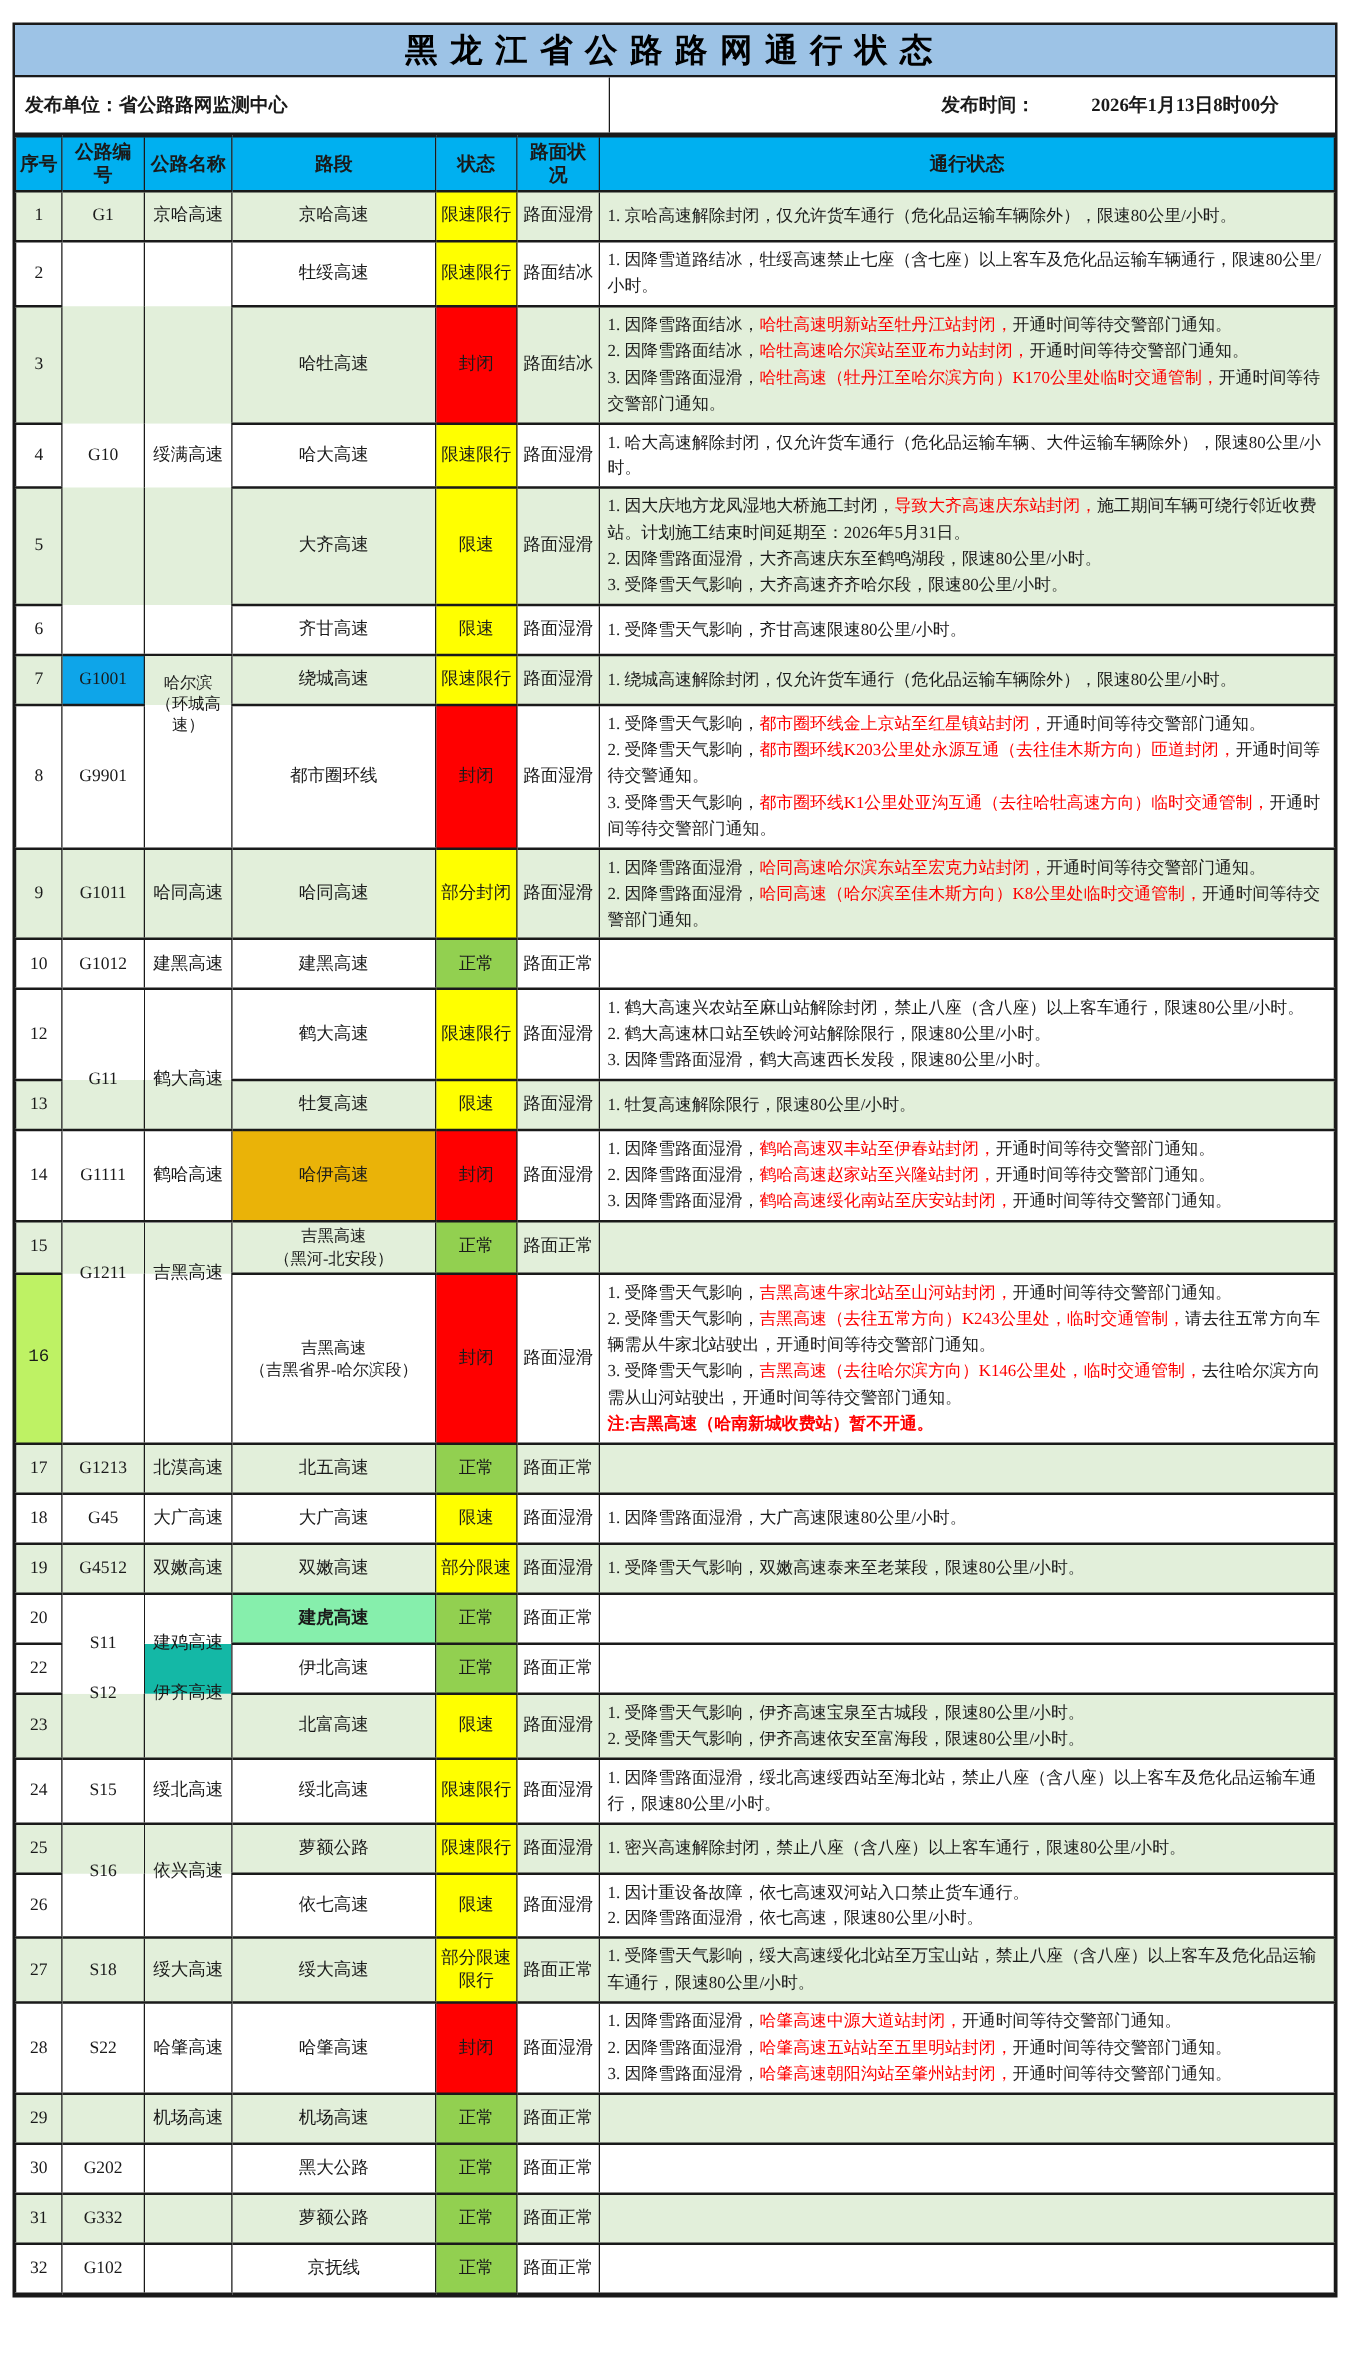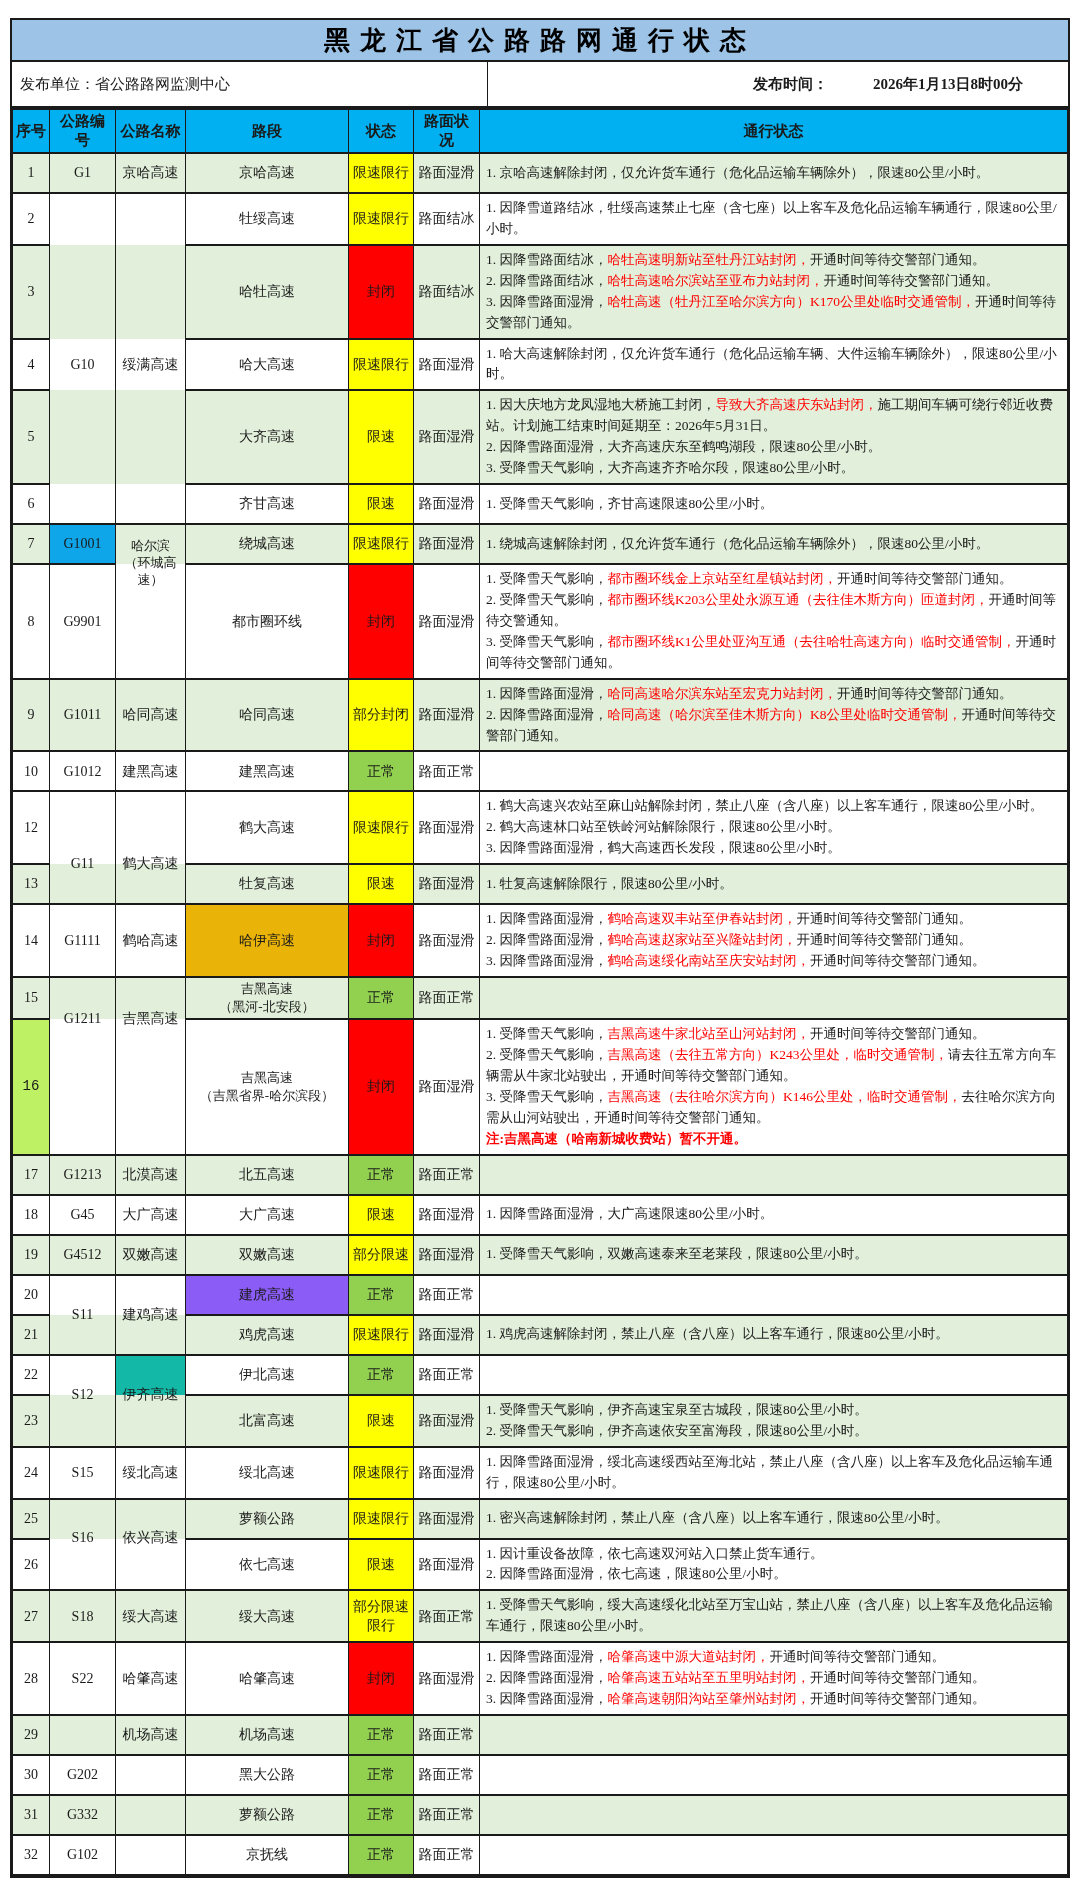--- a/index.html
+++ b/index.html
@@ -2,21 +2,21 @@
 <html><head>
 <meta charset="utf-8">
 <style>
   html,body{margin:0;padding:0;background:#fff;}
   body{font-family:"Liberation Serif","DejaVu Serif",serif;color:#1a1a1a;}
   .page{width:1080px;box-sizing:border-box;padding:18px 10px 14px 10px;background:#fff;}
   .sheet{border:2px solid #1a1a1a;}
   .title-band{height:40px;display:flex;align-items:center;justify-content:center;
     font-size:26px;font-weight:bold;letter-spacing:10px;color:#000;border-bottom:2px solid #1a1a1a;}
   .pub-row{display:flex;height:44px;border-bottom:2px solid #1a1a1a;background:#fff;}
-  .pub-left{width:467px;display:flex;align-items:center;padding-left:8px;font-size:15px;font-weight:normal;
+  .pub-left{width:467px;display:flex;align-items:center;padding-left:8px;font-size:15px;font-weight:bold;
     border-right:1px solid #1a1a1a;}
   .pub-right{flex:1;display:flex;align-items:center;justify-content:flex-end;gap:45px;
     padding-right:45px;font-size:15px;font-weight:bold;}
   table{border-collapse:collapse;width:100%;table-layout:fixed;}
   col.c-no{width:37px}col.c-code{width:66px}col.c-name{width:70px}col.c-sec{width:163px}
   col.c-st{width:65px}col.c-sur{width:66px}
   th,td{border:2px solid #1a1a1a;border-left-width:1px;border-right-width:1px;
     font-size:14px;padding:2px 3px;vertical-align:middle;}
   thead th{background:#00B0F0;font-weight:bold;height:32px;font-size:15px;}
   td{text-align:center;white-space:pre-line;line-height:1.4;}
@@ -276,35 +276,24 @@
             <td style="background: rgb(255, 255, 0);">部分限速</td>
             <td style="background: rgb(226, 239, 218);">路面湿滑</td>
             <td class="remarks" style="background: rgb(226, 239, 218);">
               <div><span>1. 受降雪天气影响，双嫩高速泰来至老莱段，限速80公里/小时。</span></div>
             </td>
           </tr>
           <tr>
             <td class="pad" style="background: rgb(255, 255, 255);">20</td>
             <td class="nb strad" style="background: rgb(255, 255, 255);"><span class="strad-lbl">S11</span></td>
             <td class="nb strad" style="background: rgb(255, 255, 255);"><span class="strad-lbl">建鸡高速</span></td>
-            <td style="background: #8b5cf6;">建虎高速</td>
+            <td style="background: #86efac; font-weight: bold;">建虎高速</td>
             <td style="background: rgb(146, 208, 80);">正常</td>
             <td style="background: rgb(255, 255, 255);">路面正常</td>
             <td class="remarks" style="background: rgb(255, 255, 255);"></td>
-          </tr>
-          <tr>
-            <td class="pad" style="background: rgb(226, 239, 218);">21</td>
-            <td class="nt" style="background: rgb(226, 239, 218);"></td>
-            <td class="nt" style="background: rgb(226, 239, 218);"></td>
-            <td style="background: rgb(226, 239, 218);">鸡虎高速</td>
-            <td style="background: rgb(255, 255, 0);">限速限行</td>
-            <td style="background: rgb(226, 239, 218);">路面湿滑</td>
-            <td class="remarks" style="background: rgb(226, 239, 218);">
-              <div><span>1. 鸡虎高速解除封闭，禁止八座（含八座）以上客车通行，限速80公里/小时。</span></div>
-            </td>
           </tr>
           <tr>
             <td class="pad" style="background: rgb(255, 255, 255);">22</td>
             <td class="nb strad" style="background: rgb(255, 255, 255);"><span class="strad-lbl">S12</span></td>
             <td class="nb strad" style="background: #14b8a6;"><span class="strad-lbl">伊齐高速</span></td>
             <td style="background: rgb(255, 255, 255);">伊北高速</td>
             <td style="background: rgb(146, 208, 80);">正常</td>
             <td style="background: rgb(255, 255, 255);">路面正常</td>
             <td class="remarks" style="background: rgb(255, 255, 255);"></td>
           </tr>

